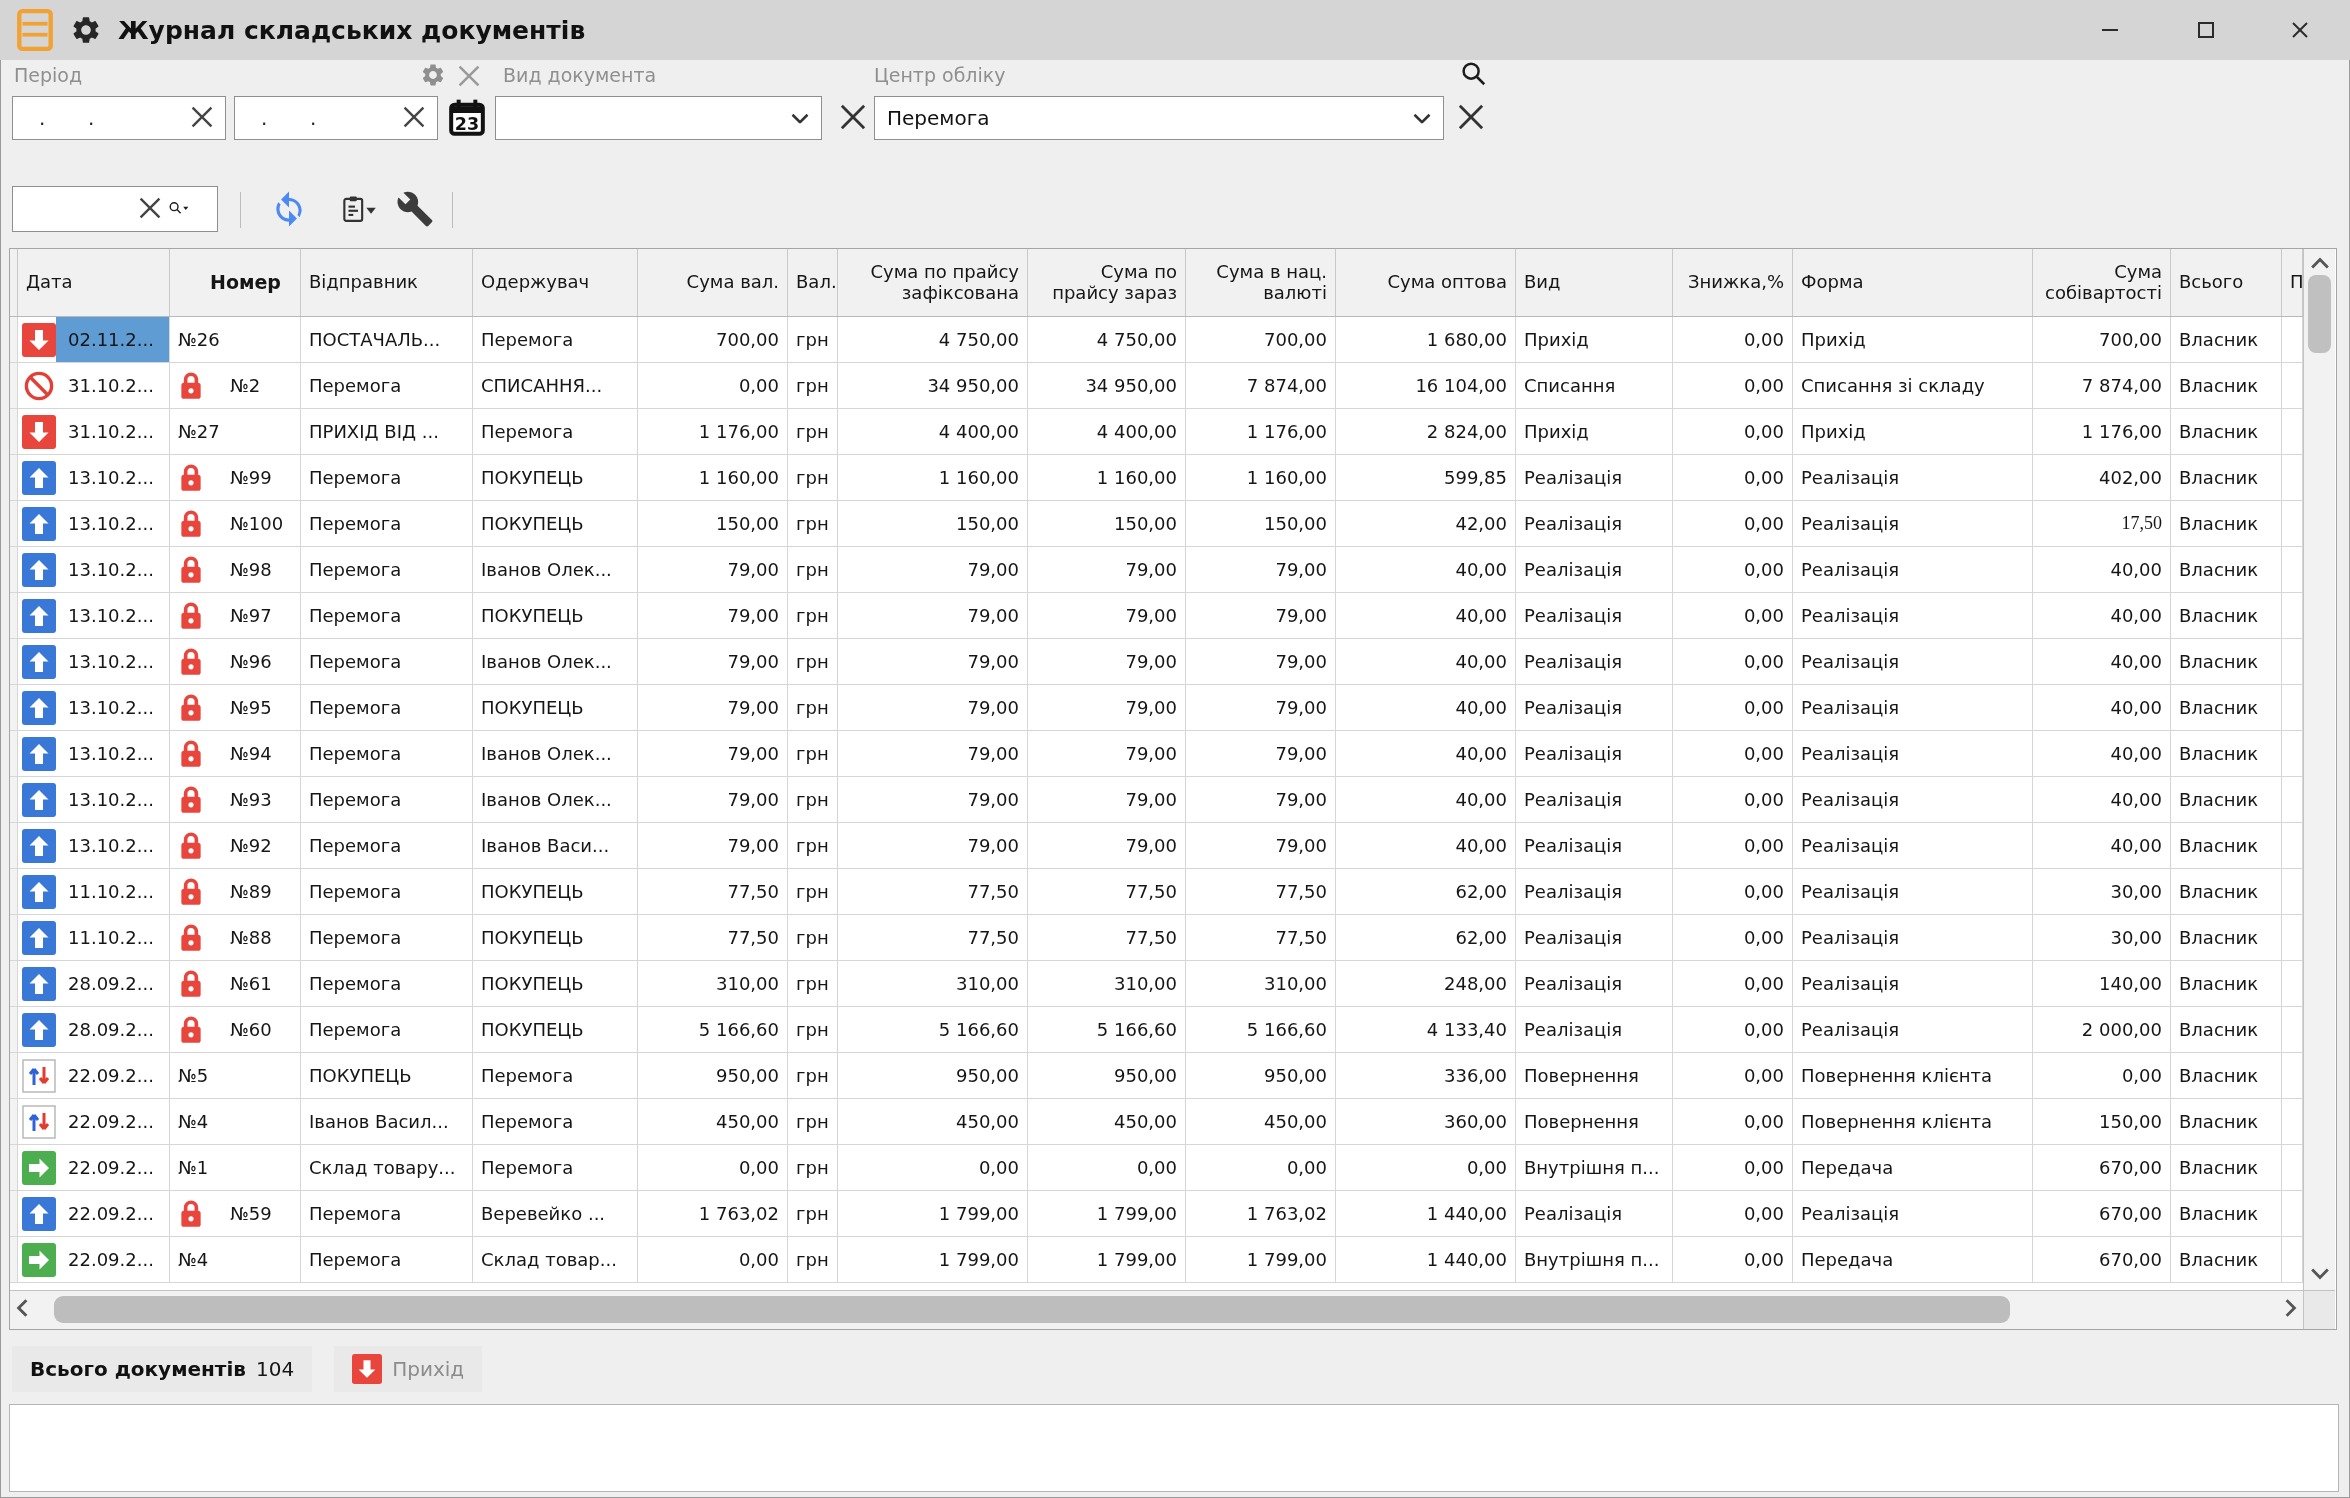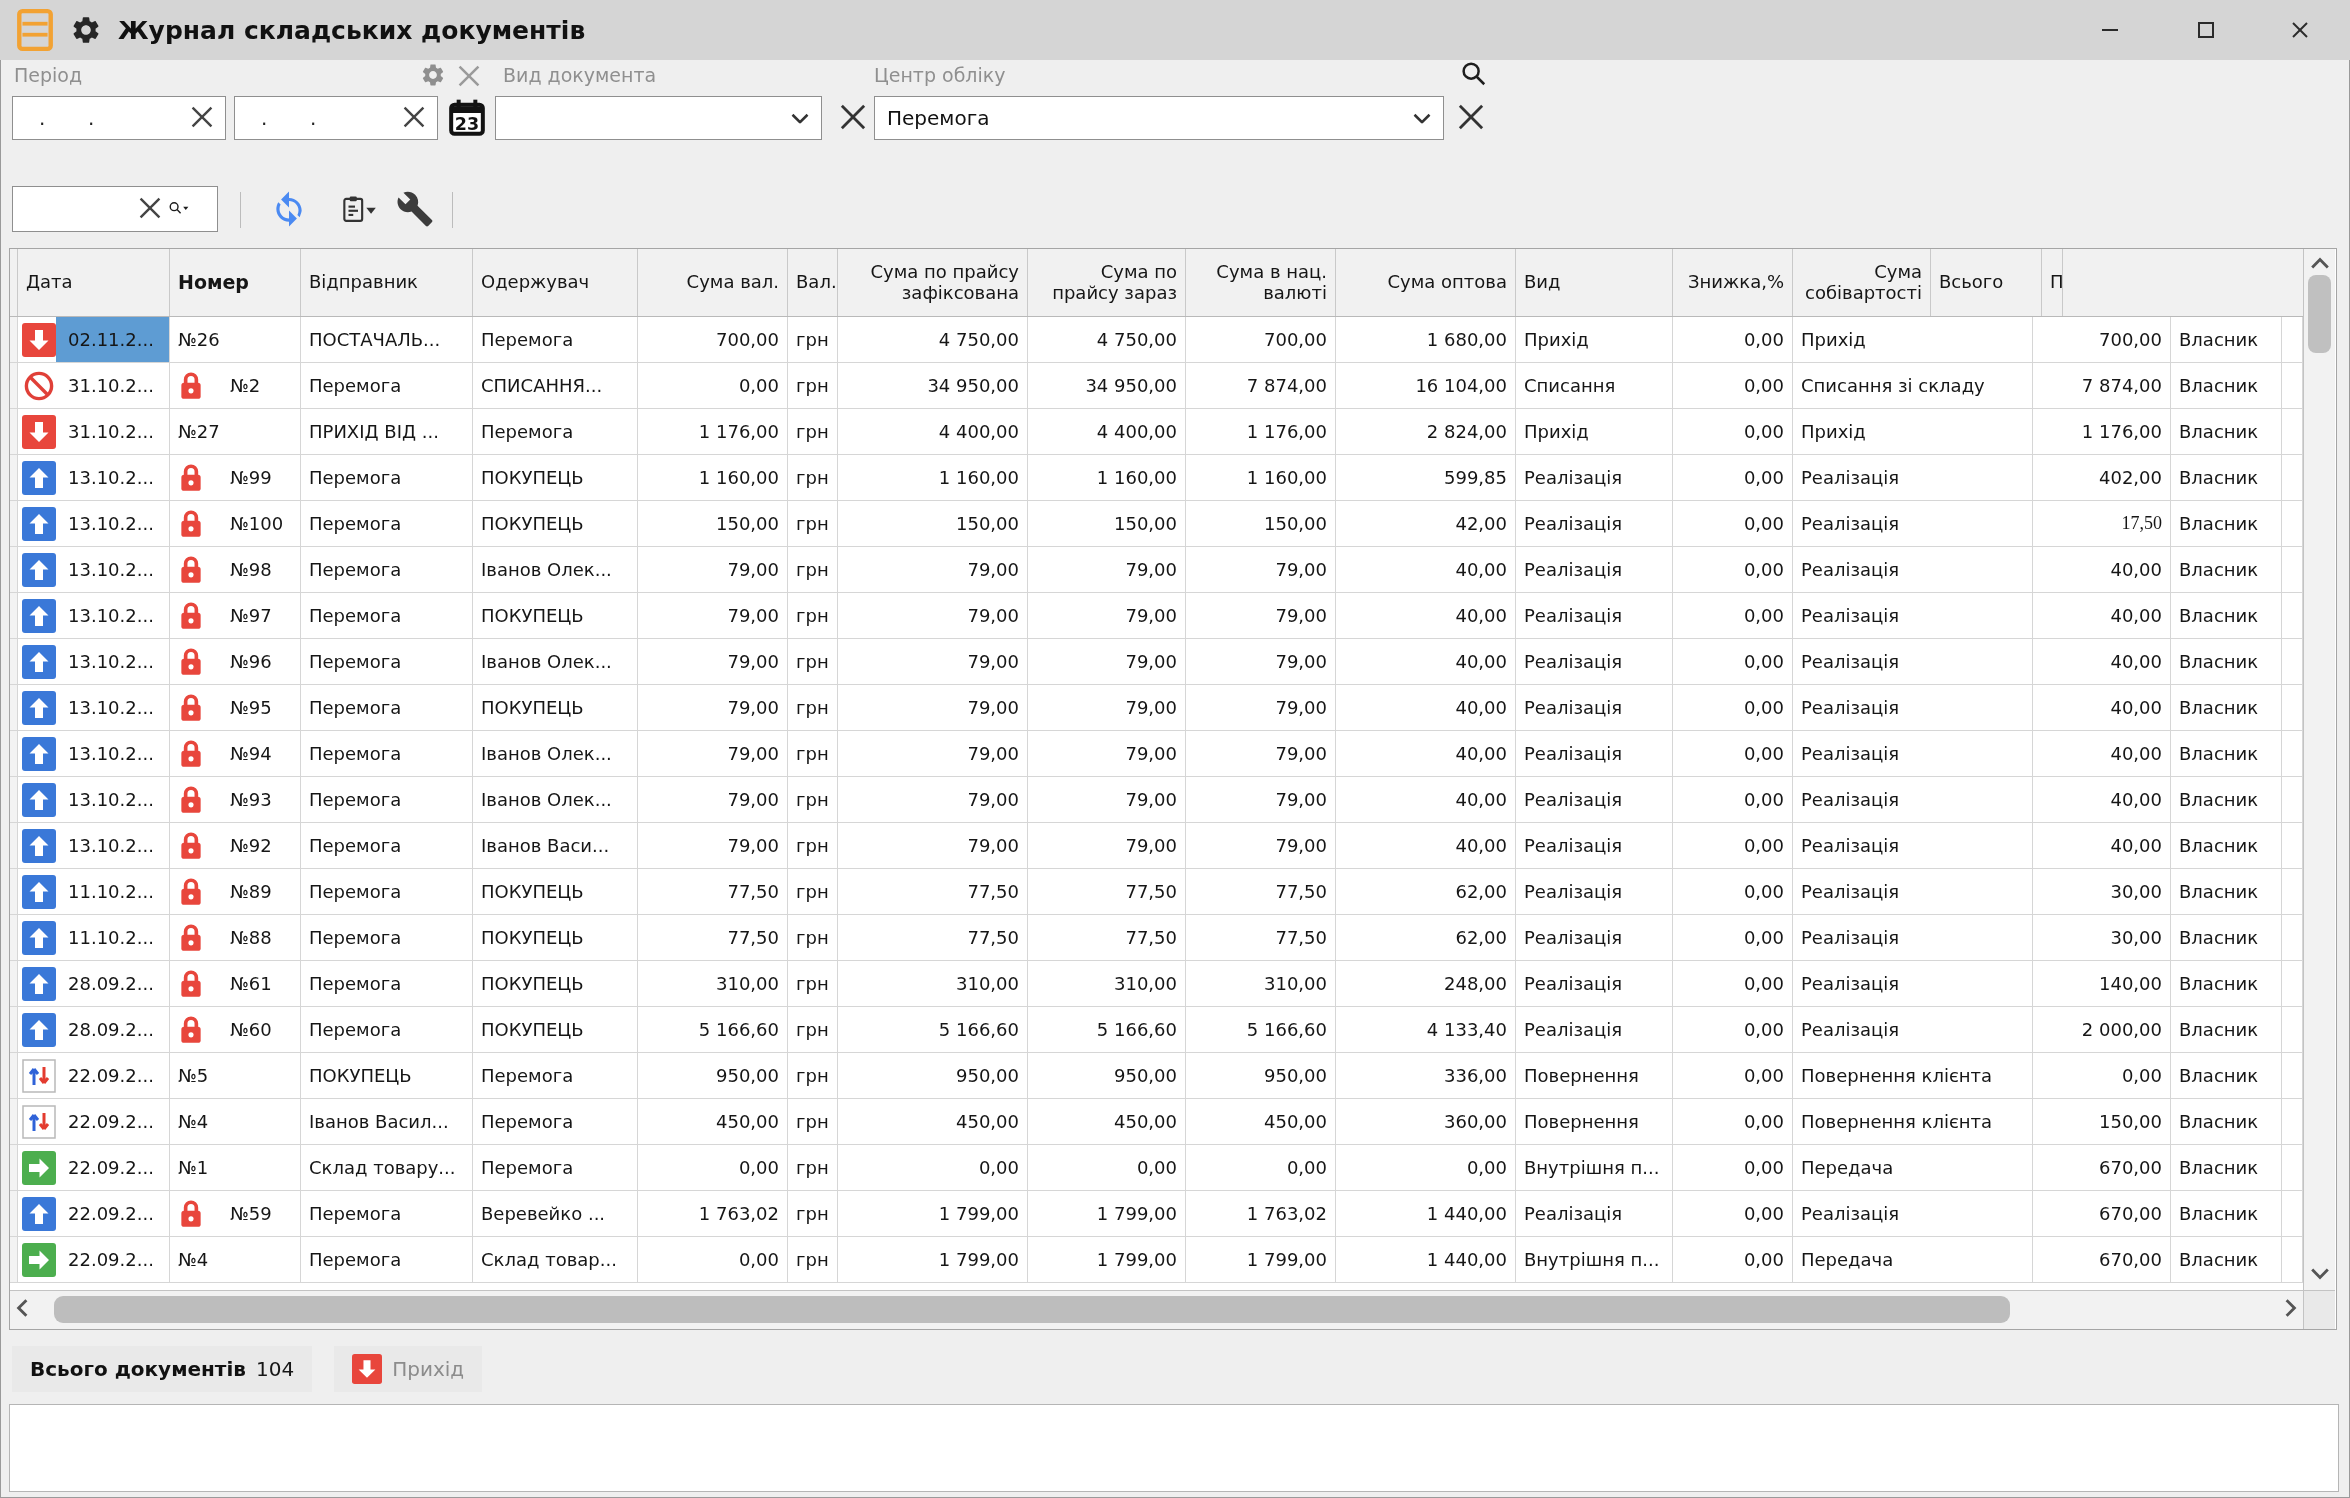--- a/index.html
+++ b/index.html
@@ -35,21 +35,21 @@
   .searchinput{position:absolute;left:4px;top:0;width:120px;height:100%;border:0;outline:0;font-family:inherit;font-size:20px;background:transparent;}
   .tbtn{position:absolute;top:188px;width:42px;height:42px;display:flex;align-items:center;justify-content:center;}
   .tbtn svg{width:38px;height:38px;display:block;}
   .tsep{position:absolute;top:192px;width:1px;height:36px;background:#bcbcbc;}
   
   .tablewrap{position:absolute;left:9px;top:248px;width:2326px;height:1080px;background:#fff;border:1px solid #a5a5a5;box-sizing:content-box;display:flex;}
   .tmain{width:2293px;flex:none;display:flex;flex-direction:column;}
   .thead{display:flex;height:67px;background:#f1f1f1;border-bottom:1px solid #b9b9b9;flex:none;}
   .th{box-sizing:border-box;border-right:1px solid #c9c9c9;display:flex;align-items:center;padding:4px 8px;font-size:18px;line-height:1.14;flex:none;}
   .thr{justify-content:flex-end;text-align:right;}
-  .thb span{font-weight:bold;font-size:19px;}
+  .thb span{font-weight:bold;font-size:19px;margin-left:32px;}
   .gutter{width:8px;flex:none;box-sizing:border-box;border-right:1px solid #c9c9c9;background:#f1f1f1;}
   .tr{display:flex;height:46px;box-sizing:border-box;border-bottom:1px solid #d6d6d6;background:#fff;flex:none;}
   .tr .gutter{background:#f3f3f3;border-right:1px solid #d6d6d6;}
   .td{box-sizing:border-box;border-right:1px solid #d6d6d6;display:flex;align-items:center;padding:0 8px;
     font-size:18px;white-space:nowrap;overflow:hidden;flex:none;}
   .tdr{justify-content:flex-end;}
   .tdate{padding:0;}
   .rowicon{width:34px;height:34px;flex:none;margin-left:4px;}
   .rowicon svg{width:34px;height:34px;display:block;}
   .dtext{flex:1;height:100%;display:flex;align-items:center;padding-left:12px;overflow:hidden;}
@@ -267,20 +267,23 @@
           </div>
           <div class="th thr" style="width: 180px;">
             <span>Сума оптова</span>
           </div>
           <div class="th" style="width: 157px;">
             <span>Вид</span>
           </div>
           <div class="th thr" style="width: 120px;">
             <span>Знижка,%</span>
           </div>
+          <div class="th" style="width: 240px;">
+            <span>Форма</span>
+          </div>
           <div class="th thr" style="width: 138px;">
             <span>Сума собівартості</span>
           </div>
           <div class="th" style="width: 111px;">
             <span>Всього</span>
           </div>
           <div class="th" style="width: 21px;">
             <span>П</span>
           </div>
         </div>

